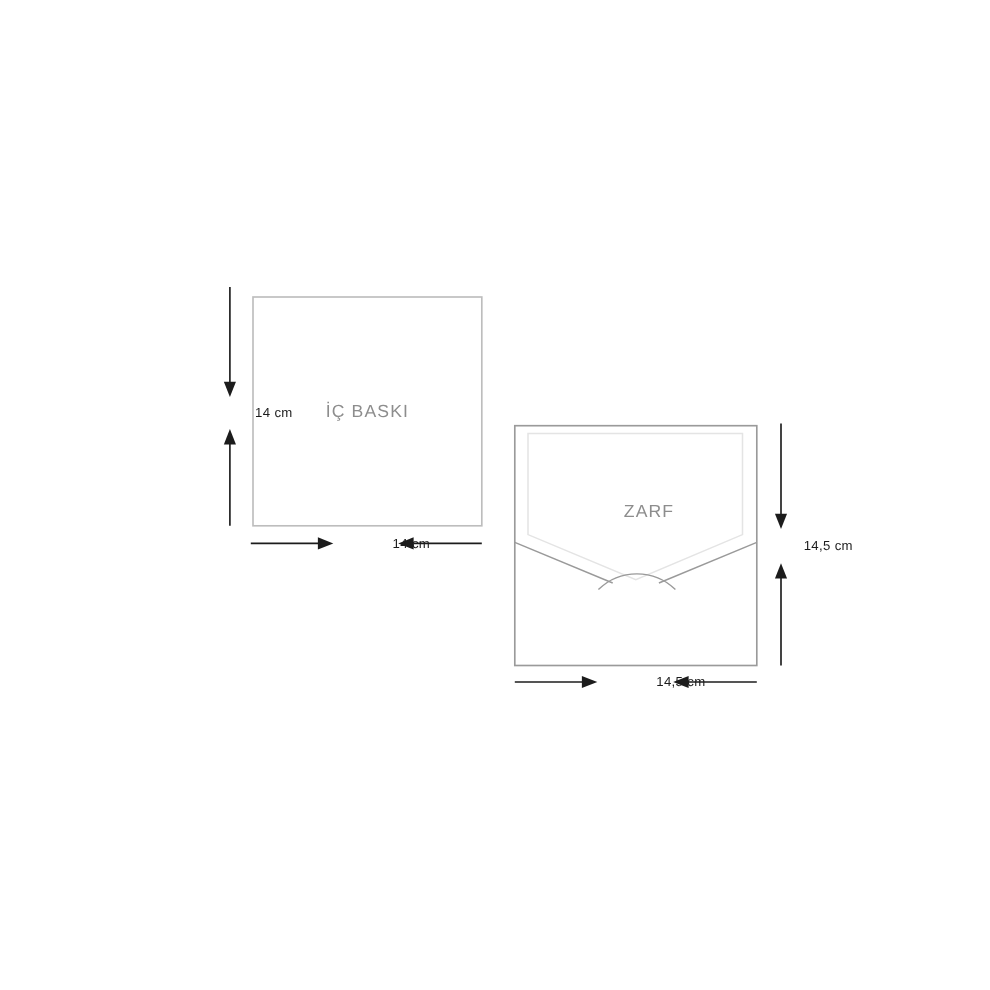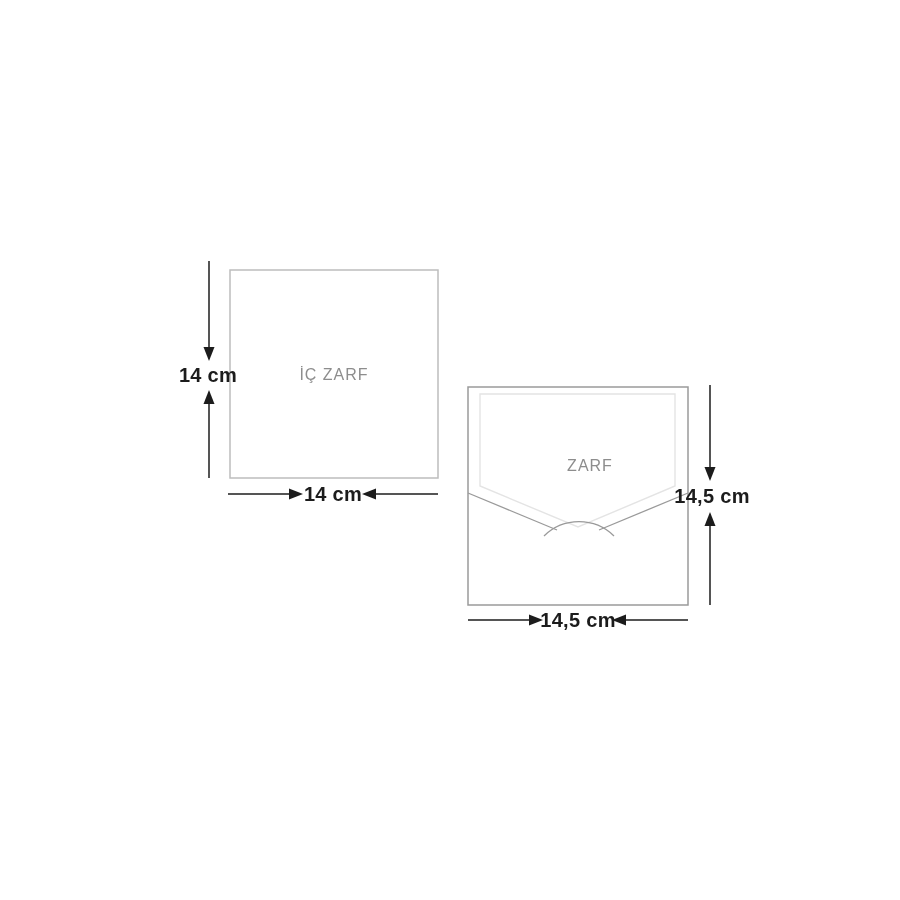--- a/index.html
+++ b/index.html
@@ -58,23 +58,24 @@
     white-space: nowrap;
     line-height: 1;
   }
   .shape-label {
     color: var(--shape-label-text, #8d8d8d);
     font-size: 16px;
     letter-spacing: 1px;
   }
   .dim-label {
     color: var(--dimension-text, #1c1c1c);
-    font-size: 20px;
-    font-weight: 700;
+    font-size: 12px;
+    font-weight: 400;
     letter-spacing: 0.3px;
+    margin-left: 41px;
   }
 </style>
 </head>
 <body>
 
 <div class="canvas">
 
   <svg class="linework" width="900" height="900" viewBox="0 0 900 900">
 
     <rect class="inner-print-rect" x="230" y="270" width="208" height="208"></rect>
@@ -107,21 +108,21 @@
     </g>
 
     <g>
       <line class="dim-line" x1="468" y1="620" x2="530" y2="620"></line>
       <polygon class="dim-arrow" points="543,620 529,614.5 529,625.5"></polygon>
       <polygon class="dim-arrow" points="612,620 626,614.5 626,625.5"></polygon>
       <line class="dim-line" x1="626" y1="620" x2="688" y2="620"></line>
     </g>
   </svg>
 
-  <div class="label shape-label" style="left:334px; top:375px;">İÇ ZARF</div>
+  <div class="label shape-label" style="left:334px; top:375px;">İÇ BASKI</div>
 
   <div class="label dim-label" style="left:208px; top:375px;">14 cm</div>
 
   <div class="label dim-label" style="left:333px; top:494px;">14 cm</div>
 
   <div class="label shape-label" style="left:590px; top:466px;">ZARF</div>
 
   <div class="label dim-label" style="left:712px; top:496px;">14,5 cm</div>
 
   <div class="label dim-label" style="left:578px; top:620px;">14,5 cm</div>

